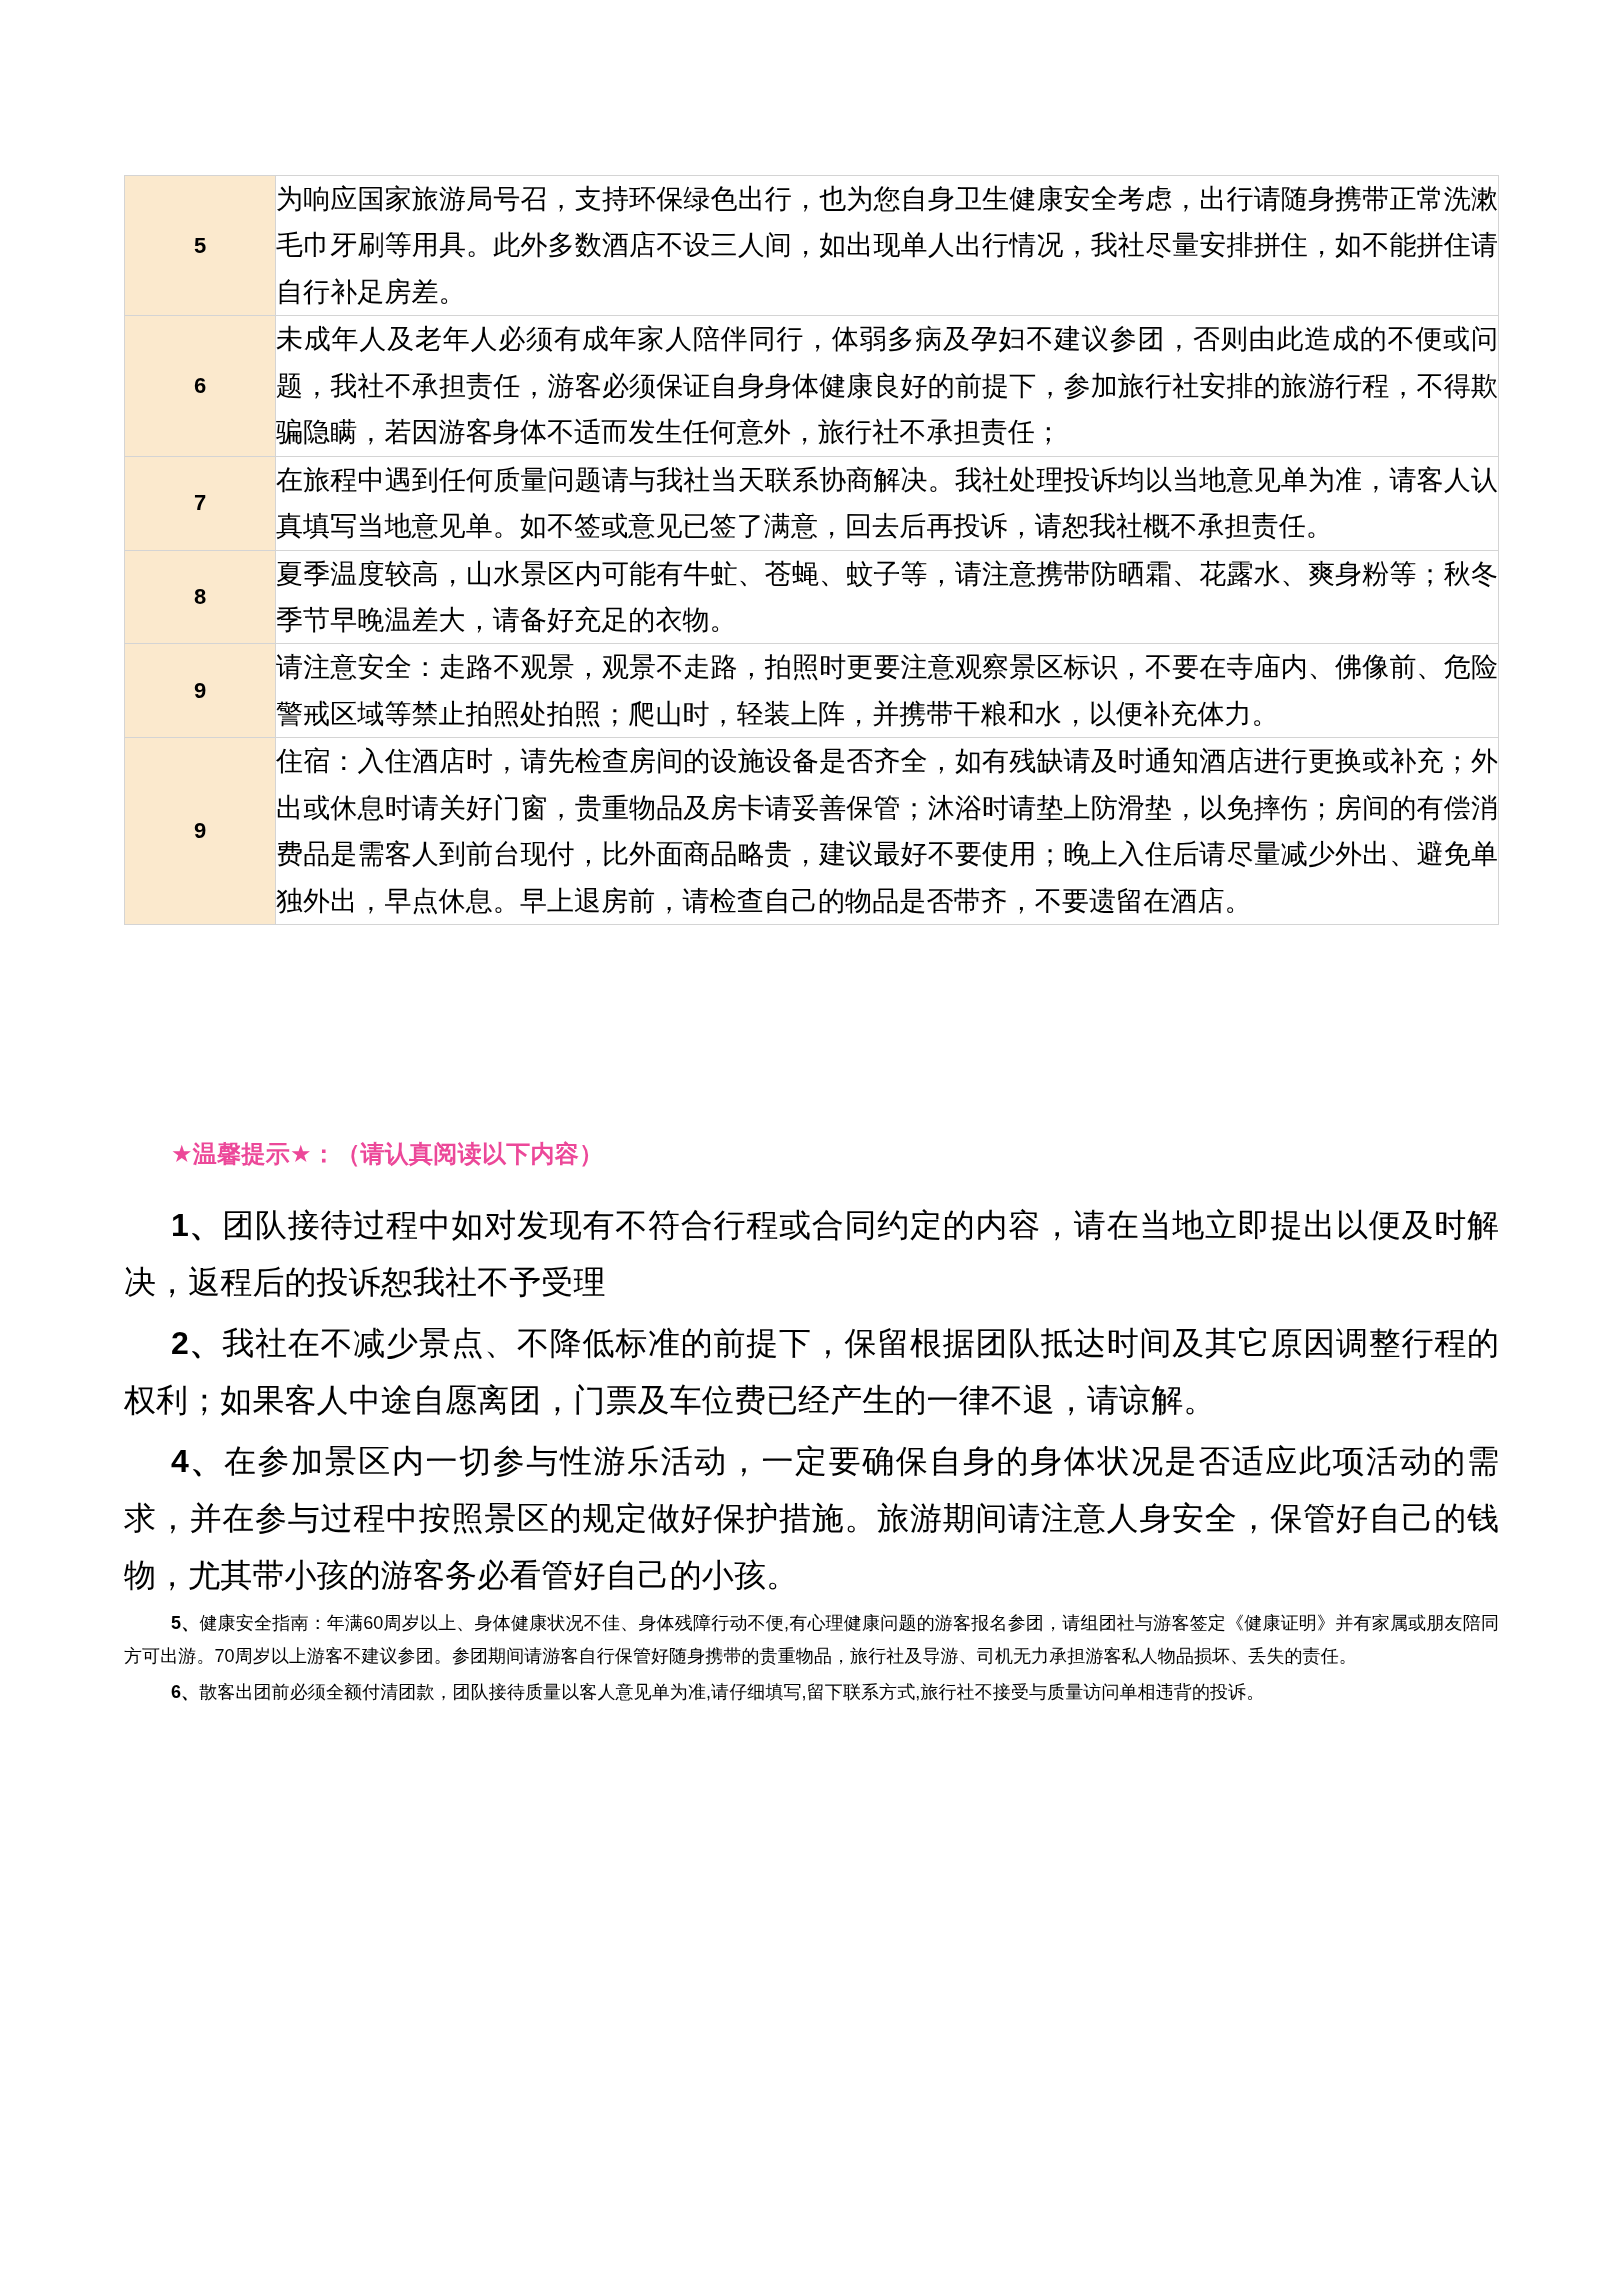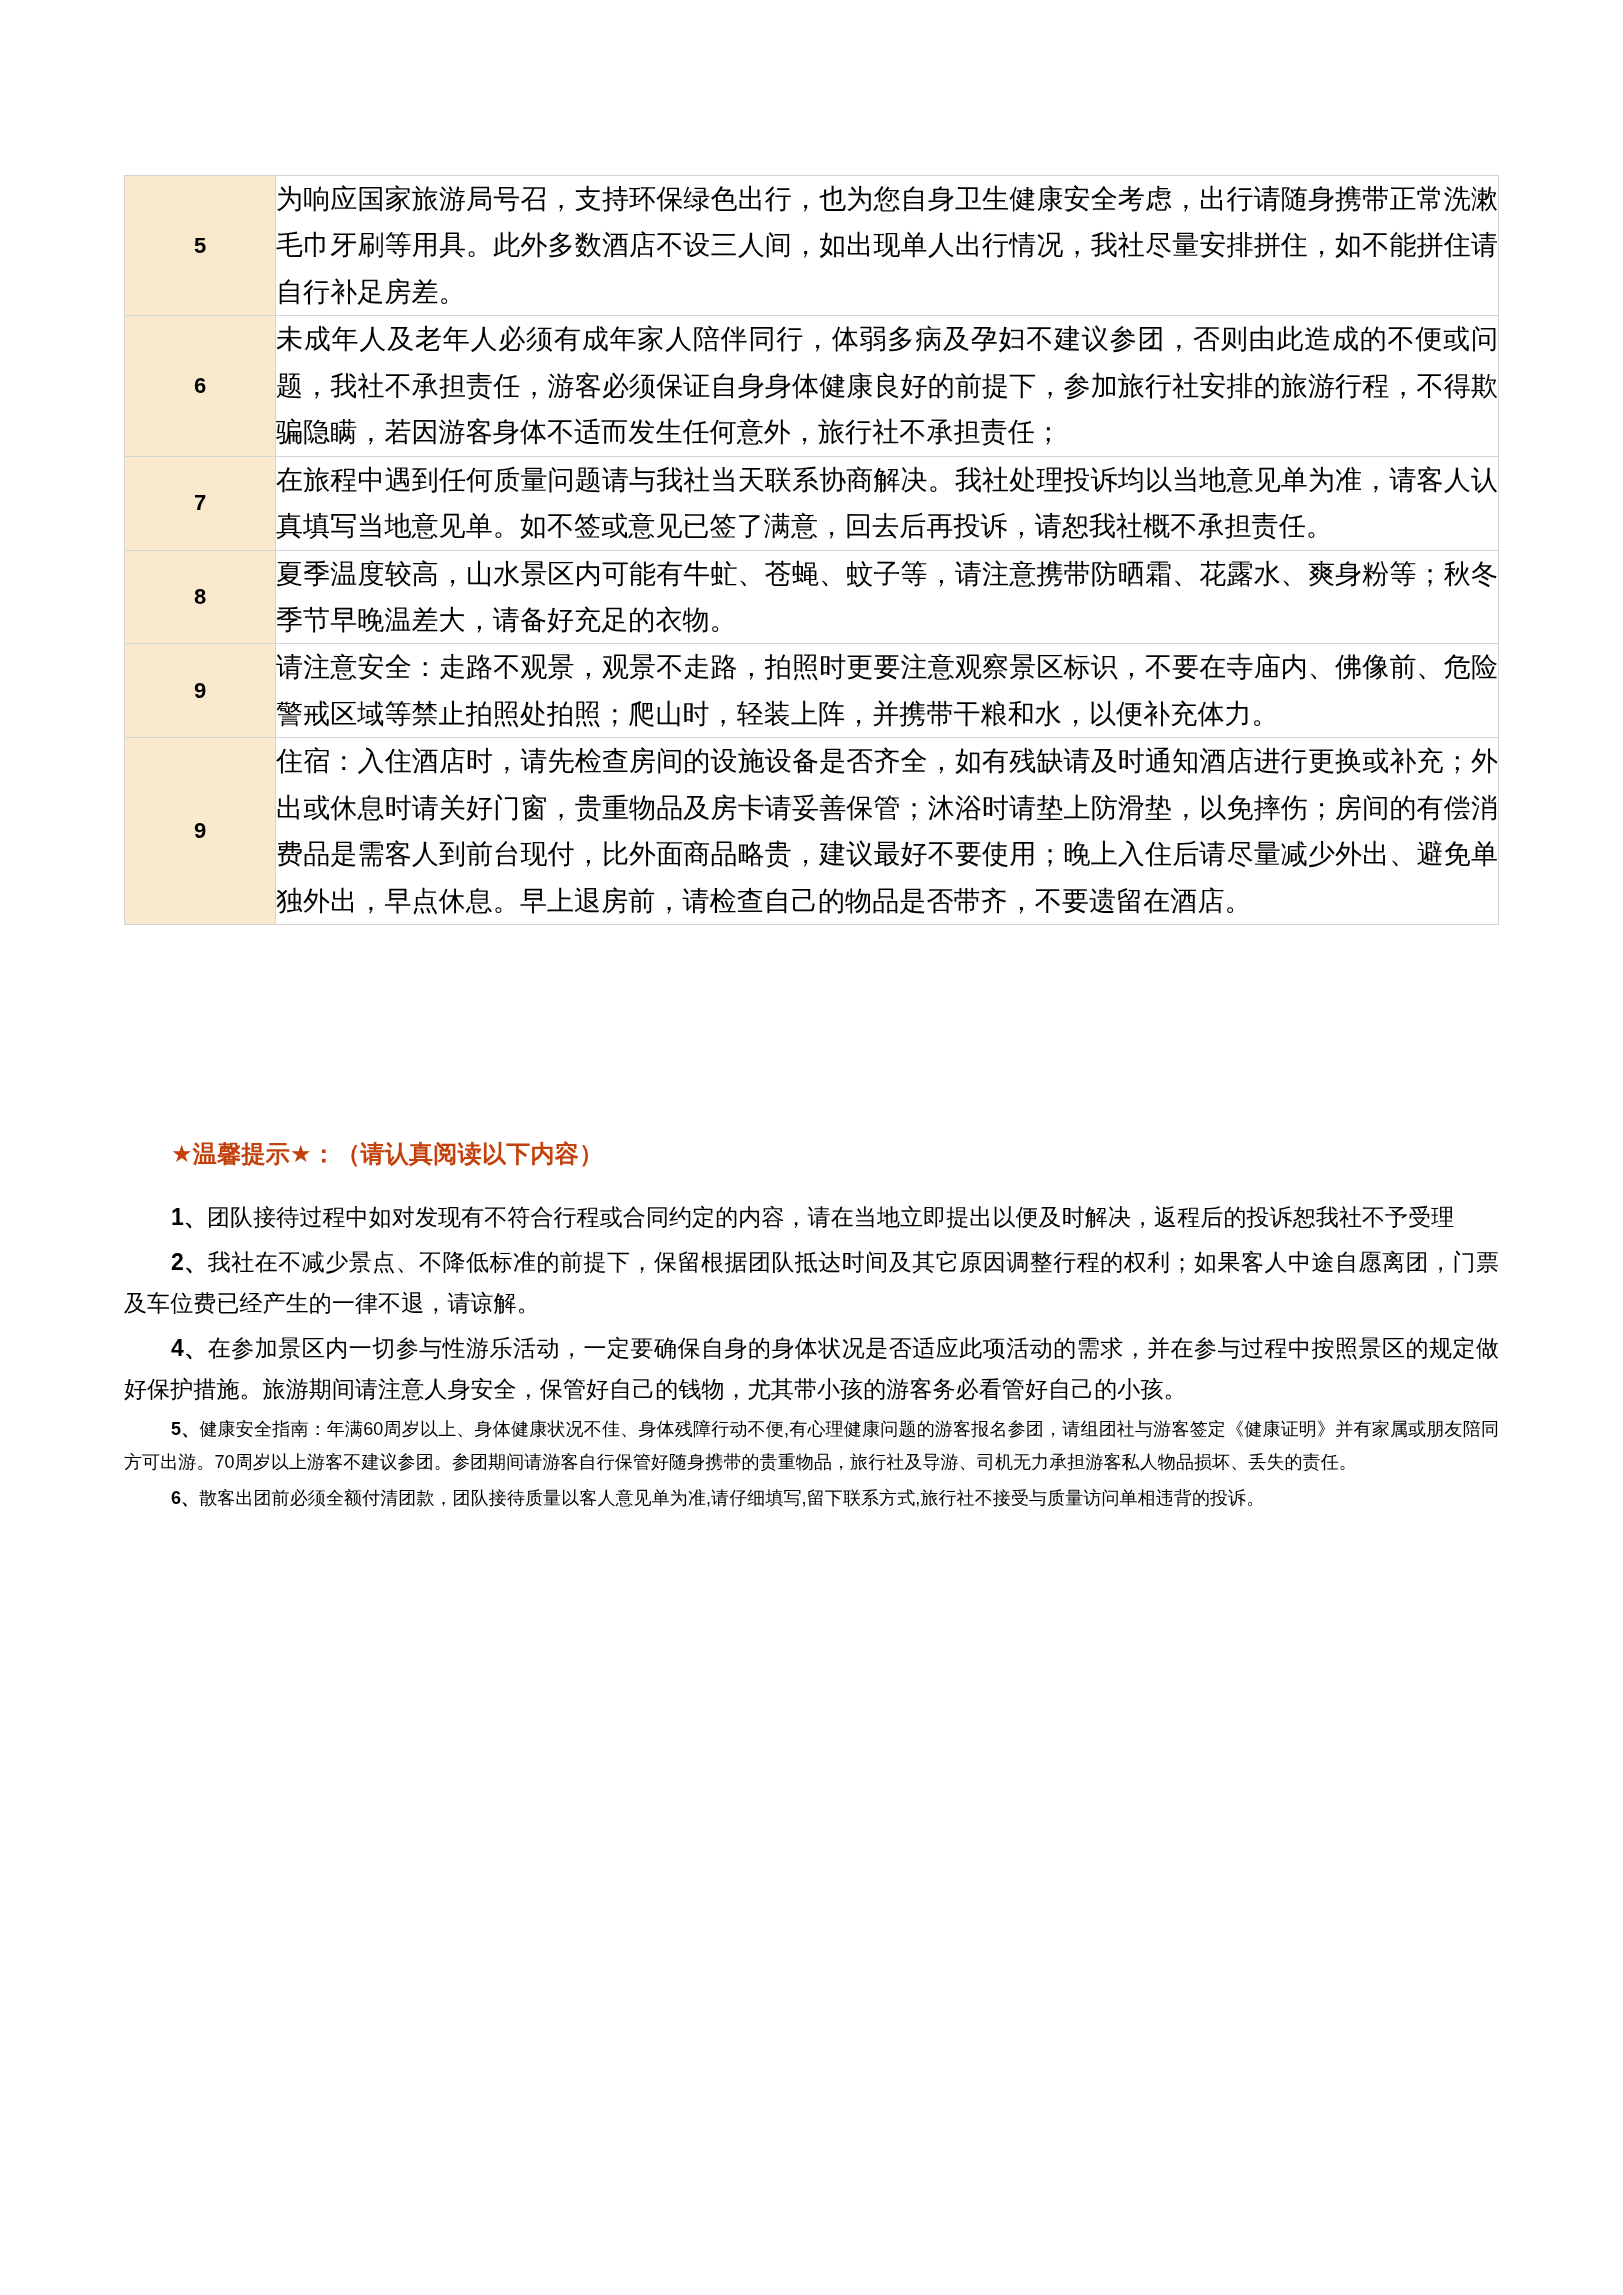--- a/index.html
+++ b/index.html
@@ -63,35 +63,35 @@
     word-break: break-all;
   }
 
   
   .tips-heading {
     position: absolute;
     left: 171px;
     top: 1138px;
     font-size: 24px;
     font-weight: bold;
-    color: #c2410c;
+    color: #ec4899;
     letter-spacing: 0.3px;
     white-space: nowrap;
   }
 
   
   .tips-body {
     position: absolute;
     left: 124px;
     top: 1197px;
     width: 1375px;
   }
   .tips-body p {
     margin: 0 0 3.9px 0;
-    font-size: 23px;
+    font-size: 32px;
     line-height: 1.78;
     text-align: justify;
     text-justify: inter-ideograph;
     text-indent: 47px;
     word-break: break-all;
     letter-spacing: 0.1px;
   }
   .tips-body p .lead {
     font-weight: bold;
   }

